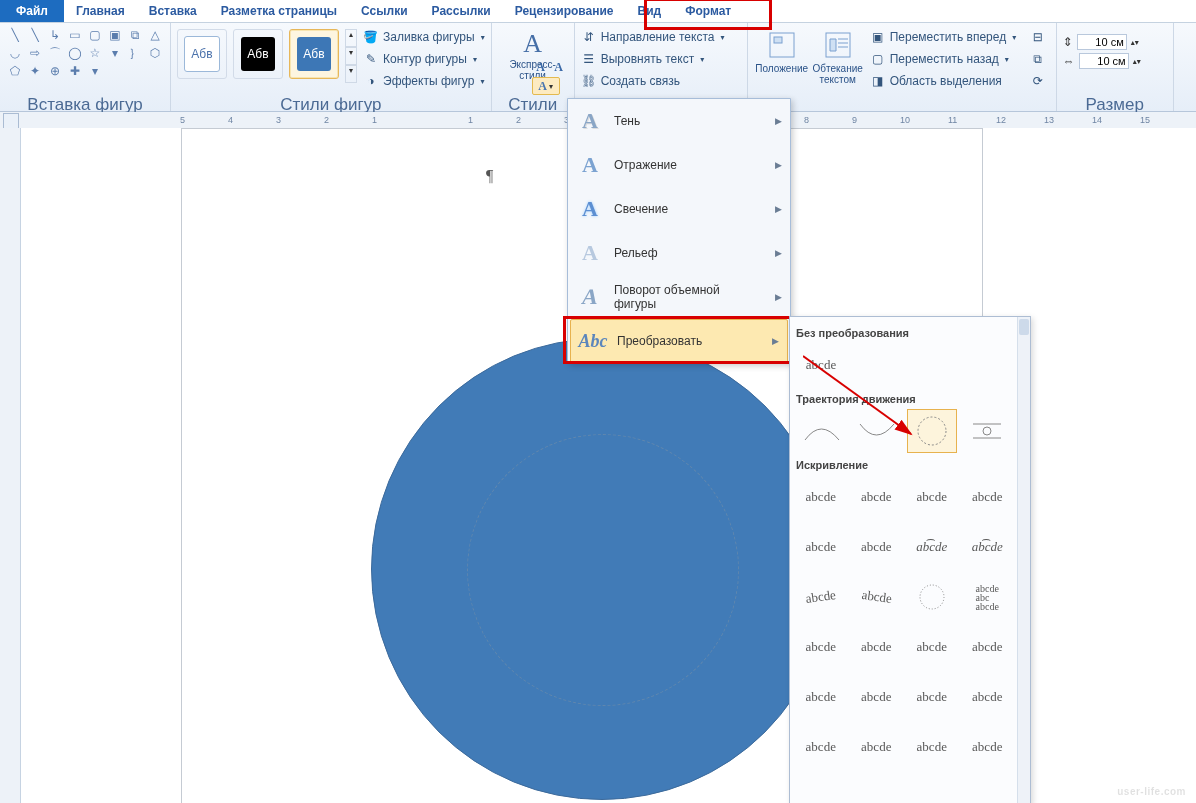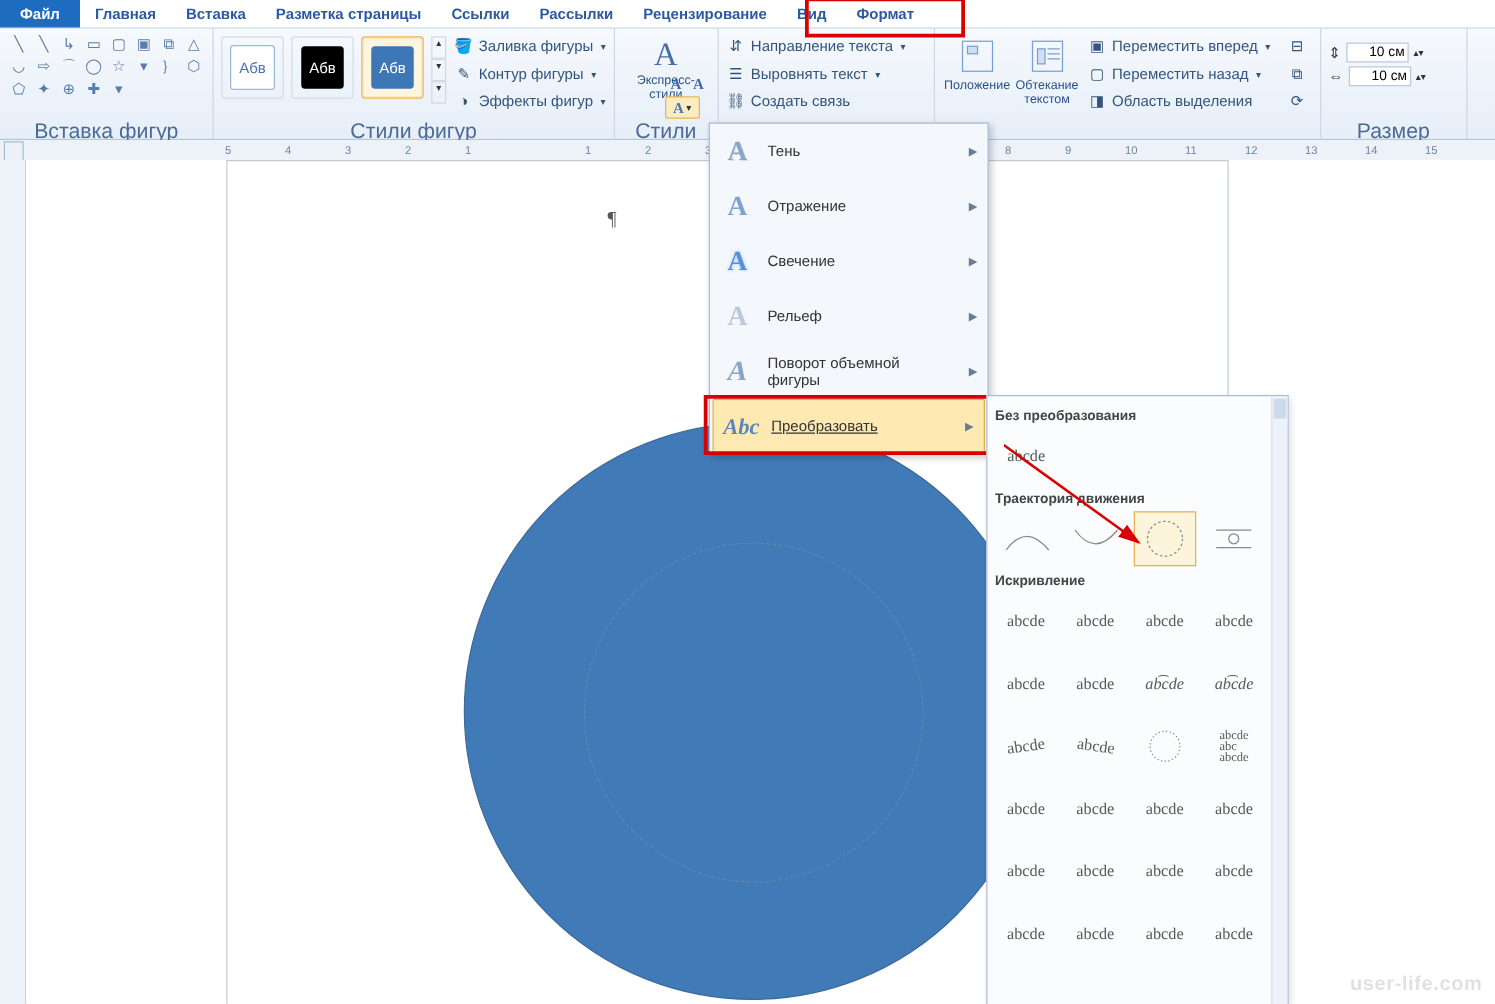--- a/index.html
+++ b/index.html
@@ -47,21 +47,21 @@
   .menu-item.sel{background:#fde9b1;border:1px solid #e7b24e;border-radius:2px;margin:0 2px;height:42px;}
   .gallery{position:absolute;left:789px;top:316px;width:240px;height:487px;background:#fbfcfe;border:1px solid #adbdd3;box-shadow:2px 2px 6px rgba(0,0,0,.15);overflow:hidden;}
   .gal-body{position:absolute;left:0;top:0;right:12px;bottom:0;overflow:hidden;padding:4px 6px;}
   .gal-scroll{position:absolute;right:0;top:0;width:12px;bottom:0;background:#eef2f8;border-left:1px solid #d5dfeb;}
   .gal-scroll .thumb{position:absolute;top:2px;left:1px;width:10px;height:16px;background:#cddaea;border-radius:2px;}
   .gal-head{font-weight:bold;font-size:11px;color:#444;margin:6px 0 4px;}
   .gal-row{display:flex;gap:6px;margin-bottom:6px;}
   .cell{width:48px;height:42px;display:flex;align-items:center;justify-content:center;font-family:"Times New Roman",serif;font-size:13px;color:#595959;border:1px solid transparent;}
   .cell.sel{border:1px solid #e7b24e;background:#fdf4dc;}
   .redarrow{position:absolute;left:803px;top:326px;pointer-events:none;}
-  .watermark{position:absolute;right:10px;bottom:6px;font-size:16px;color:rgba(0,0,0,.12);font-weight:bold;letter-spacing:.5px;}
+  .watermark{position:absolute;right:10px;bottom:6px;font-size:10px;color:rgba(0,0,0,.12);font-weight:bold;letter-spacing:.5px;}
   svg{display:block;}
 </style>
 </head>
 <body>
 
 <div class="tabs">
   <div class="tab file">Файл</div>
   <div class="tab">Главная</div>
   <div class="tab">Вставка</div>
   <div class="tab">Разметка страницы</div>
@@ -323,21 +323,21 @@
     <span class="ic">
         <span style="font:bold 22px serif;color:#8aa6c6;transform:skewX(-10deg);display:inline-block;">A</span>
       </span>
     <span>Поворот объемной фигуры</span>
       <span class="arrow">▶</span>
   </div>
   <div class="menu-item sel">
     <span class="ic">
         <span style="font:italic bold 18px serif;color:#5b86bc;">Abc</span>
       </span>
-    <span style="text-decoration:underline;">Преобразовать</span>
+    <span style="">Преобразовать</span>
       <span class="arrow">▶</span>
   </div>
 </div>
 <div class="red-box" style="left:563px;top:316px;width:228px;height:42px;"></div>
 
 <div class="gallery">
   <div class="gal-body">
     <div class="gal-head">Без преобразования</div>
     <div class="gal-row">
         <div class="cell">abcde</div>

